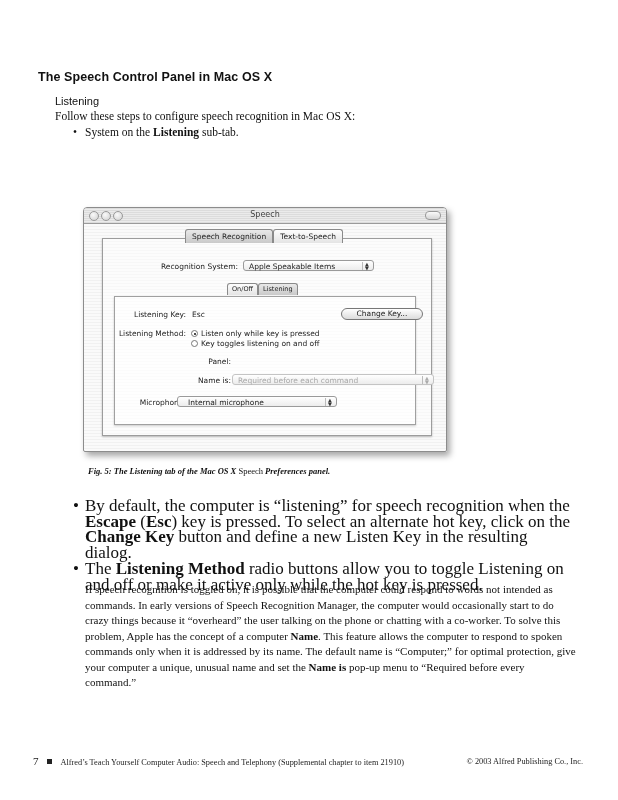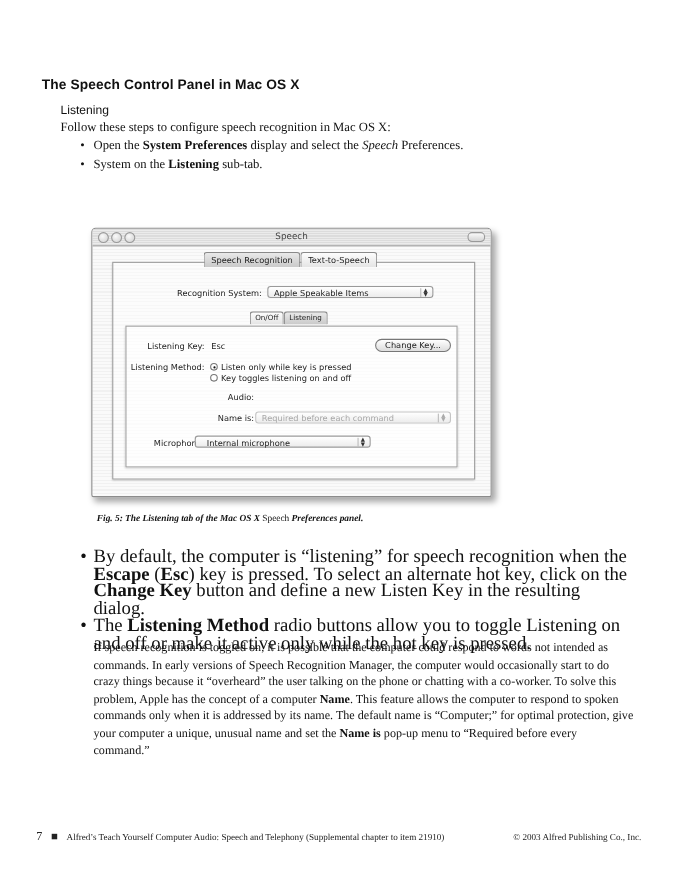--- a/index.html
+++ b/index.html
@@ -53,65 +53,64 @@
   .footer .copy { position: absolute; right: 0; top: 2px; }
 </style>
 </head>
 <body>
 
 <div class="abs h1">The Speech Control Panel in Mac OS X</div>
 <div class="abs h2">Listening</div>
 <div class="abs intro">Follow these steps to configure speech recognition in Mac OS X:</div>
 
 <ul class="steps">
-  <li><span>Open the </span><b>System Preferences</b><span> display and select the </span><i>Speech</i><span> Preferences.</span></li>
   <li><span>System on the </span><b>Listening</b><span> sub-tab.</span></li>
 </ul>
 
 <div class="abs win">
   <div class="titlebar">
     <span class="traffic" style="left:5px"></span>
     <span class="traffic" style="left:17px"></span>
     <span class="traffic" style="left:29px"></span>
     <div class="title">Speech</div>
     <span class="pill"></span>
   </div>
 
   <div class="outer-pane"></div>
   <div class="tabs" style="left:101px;">
     <div class="tab sel">Speech Recognition</div>
     <div class="tab">Text-to-Speech</div>
   </div>
 
   <div class="lbl" style="right:208px; top:54px;">Recognition System:</div>
-  <div class="popup" style="left:159px; top:52px; width:151px;">
+  <div class="popup" style="left:159px; top:52px; width:131px;">
     <span>Apple Speakable Items</span>
     <span class="arrows">▲<br>▼</span>
   </div>
 
   <div class="inner-pane"></div>
   <div class="tabs" style="left:143px; top:75px;">
     <div class="tab" style="font-size:6.5px; height:11px; line-height:11px; padding:0 4px;">On/Off</div>
     <div class="tab sel" style="font-size:6.5px; height:11px; line-height:11px; padding:0 4px;">Listening</div>
   </div>
 
   <div class="lbl" style="right:260px; top:102px;margin-left:40px;">Listening Key:</div>
   <div class="lbl" style="left:108px; top:102px; text-align:left;">Esc</div>
-  <div class="btn" style="left:257px; top:100px; width:69px;">Change Key...</div>
+  <div class="btn" style="left:257px; top:100px; width:82px;">Change Key...</div>
 
   <div class="lbl" style="right:260px; top:121px;">Listening Method:</div>
   <span class="radio on" style="left:107px; top:122px;"></span>
   <div class="lbl" style="left:117px; top:121px; text-align:left;">Listen only while key is pressed</div>
   <span class="radio" style="left:107px; top:132px;"></span>
   <div class="lbl" style="left:117px; top:131px; text-align:left;">Key toggles listening on and off</div>
 
-  <div class="lbl" style="right:215px; top:149px;">Audio:</div>
+  <div class="lbl" style="right:215px; top:149px;">Panel:</div>
 
   <div class="lbl" style="right:215px; top:168px;">Name is:</div>
-  <div class="popup disabled" style="left:148px; top:166px; width:178px;">
+  <div class="popup disabled" style="left:148px; top:166px; width:202px;">
     <span>Required before each command</span>
     <span class="arrows">▲<br>▼</span>
   </div>
 
   <div class="lbl" style="right:260px; top:190px;">Microphone:</div>
   <div class="popup" style="left:93px; top:188px; width:160px; padding-left:10px;">
     <span>Internal microphone</span>
     <span class="arrows">▲<br>▼</span>
   </div>
 </div>

